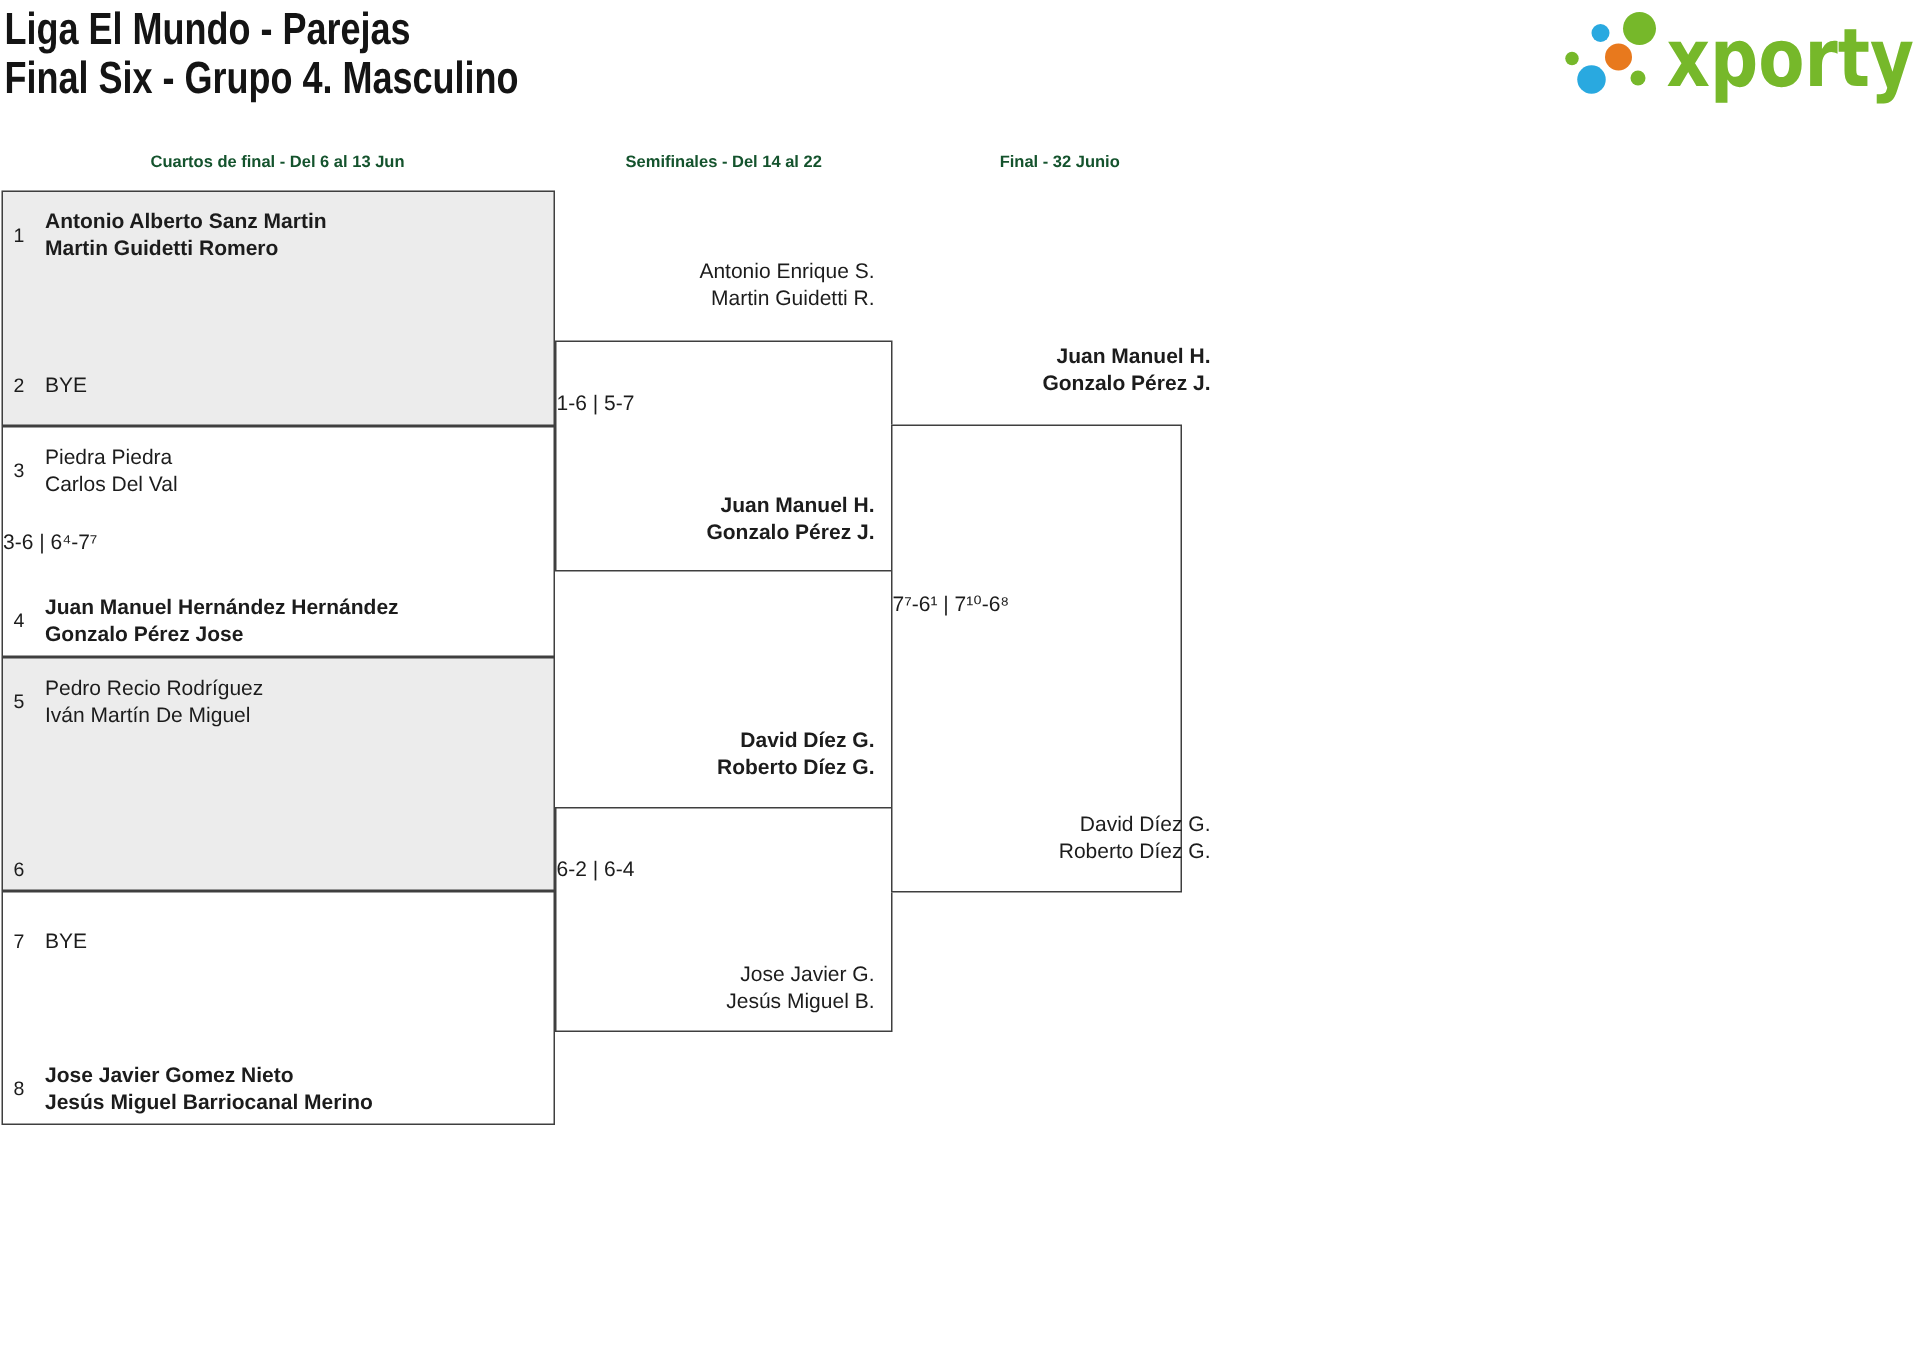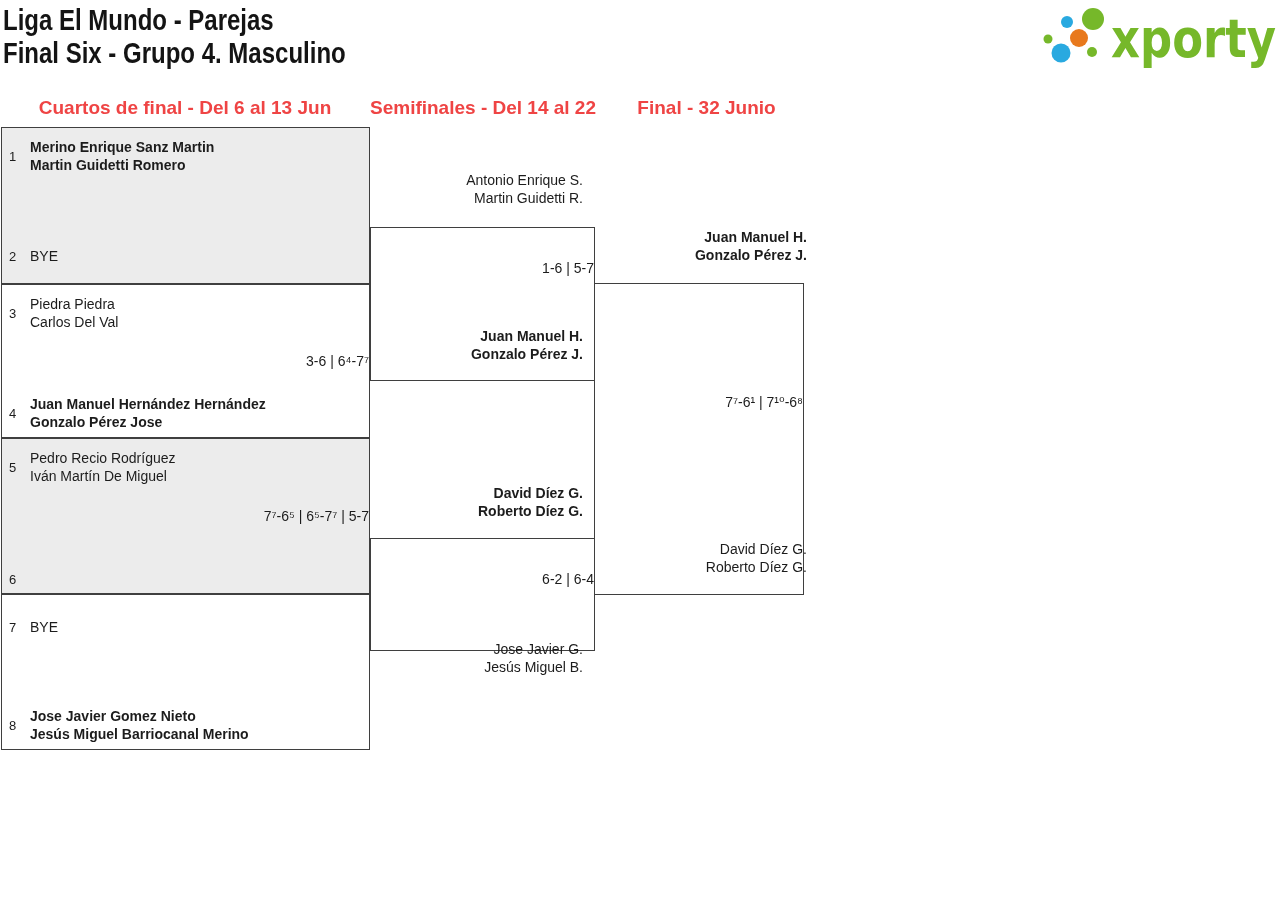--- a/index.html
+++ b/index.html
@@ -11,39 +11,39 @@
     position:relative;width:1280px;height:905px;overflow:hidden;background:#fff;
     font-family:"Liberation Sans","DejaVu Sans",sans-serif;color:var(--text);
   }
   
   .title{position:absolute;left:3px;top:3px;font-size:30px;font-weight:700;
          line-height:33px;color:#141414;transform:scaleX(0.8);transform-origin:left top;white-space:nowrap;}
   
   .logo{position:absolute;left:1040px;top:4px;width:240px;height:72px;}
   .logo text{font-family:"DejaVu Sans","Liberation Sans",sans-serif;font-weight:bold;}
   
-  .round-header{position:absolute;top:97px;text-align:center;font-size:19px;
-                font-weight:700;line-height:22px;color:#ef4444;}
+  .round-header{position:absolute;top:97px;text-align:center;font-size:11px;
+                font-weight:700;line-height:22px;color:#14532d;}
   .round-header div{white-space:nowrap;text-align:center;}
   
   .match{position:absolute;box-sizing:border-box;border:1px solid var(--line);background:#fff;}
   .match.gray{background:var(--box_gray);}
   .qf{left:1px;width:369px;}
   
   .team-row{position:absolute;left:7px;right:8px;display:flex;align-items:center;gap:7px;}
   .team-row.top{top:10px;}
   .team-row.bottom{bottom:6px;}
   .team-row.top.single{top:23px;}
   .team-row.bottom.single{bottom:18px;}
   .seed{flex:0 0 14px;width:14px;font-size:13px;color:var(--text);}
   .names{font-size:14px;line-height:18px;color:var(--text);}
   .names .line{display:block;white-space:nowrap;}
   .bold{font-weight:700;}
   
-  .score{position:absolute;left:0;right:0;text-align:right;font-size:14px;color:var(--text);}
+  .score{position:absolute;left:0;right:0;text-align:left;font-size:14px;color:var(--text);}
   .qf .score{top:50%;transform:translateY(-50%);}
   .sf .score{top:32px;}
   .final .score{top:110px;}
   
   .feed{position:absolute;font-size:14px;line-height:18px;color:var(--text);width:205px;}
   .feed .line{display:block;white-space:nowrap;text-align:right;}
 </style>
 </head>
 <body>
 
@@ -69,21 +69,21 @@
   <div class="round-header" style="left:0;width:370px">Cuartos de final - Del 6 al 13 Jun</div>
   <div class="round-header" style="left:370px;width:225px">
     <div>Semifinales - Del 14 al 22</div>
   </div>
   <div class="round-header" style="left:594px;width:225px">Final - 32 Junio</div>
 
   <div class="match qf gray" style="top:127px;height:157px">
     <div class="team-row top">
       <span class="seed">1</span>
       <span class="names bold">
-        <span class="line">Merino Enrique Sanz Martin</span>
+        <span class="line">Antonio Alberto Sanz Martin</span>
         <span class="line">Martin Guidetti Romero</span>
       </span>
     </div>
     <div class="team-row bottom single">
       <span class="seed">2</span>
       <span class="names">
         <span class="line">BYE</span>
       </span>
     </div>
   </div>
@@ -107,21 +107,20 @@
   </div>
 
   <div class="match qf gray" style="top:438px;height:156px">
     <div class="team-row top">
       <span class="seed">5</span>
       <span class="names">
         <span class="line">Pedro Recio Rodríguez</span>
         <span class="line">Iván Martín De Miguel</span>
       </span>
     </div>
-    <div class="score">7⁷-6⁵ | 6⁵-7⁷ | 5-7</div>
     <div class="team-row bottom">
       <span class="seed">6</span>
     </div>
   </div>
 
   <div class="match qf" style="top:594px;height:156px">
     <div class="team-row top single">
       <span class="seed">7</span>
       <span class="names">
         <span class="line">BYE</span>
@@ -132,25 +131,25 @@
       <span class="names bold">
         <span class="line">Jose Javier Gomez Nieto</span>
         <span class="line">Jesús Miguel Barriocanal Merino</span>
       </span>
     </div>
   </div>
 
   <div class="match sf" style="left:370px;top:227px;width:225px;height:154px">
     <div class="score">1-6 | 5-7</div>
   </div>
-  <div class="match sf" style="left:370px;top:538px;width:225px;height:113px">
+  <div class="match sf" style="left:370px;top:538px;width:225px;height:150px">
     <div class="score">6-2 | 6-4</div>
   </div>
 
-  <div class="match final" style="left:594px;top:283px;width:210px;height:312px">
+  <div class="match final" style="left:594px;top:283px;width:194px;height:312px">
     <div class="score">7⁷-6¹ | 7¹⁰-6⁸</div>
   </div>
 
   <div class="feed" style="left:378px;top:171px">
     <span class="line">Antonio Enrique S.</span>
     <span class="line">Martin Guidetti R.</span>
   </div>
   <div class="feed bold" style="left:378px;top:327px">
     <span class="line">Juan Manuel H.</span>
     <span class="line">Gonzalo Pérez J.</span>

